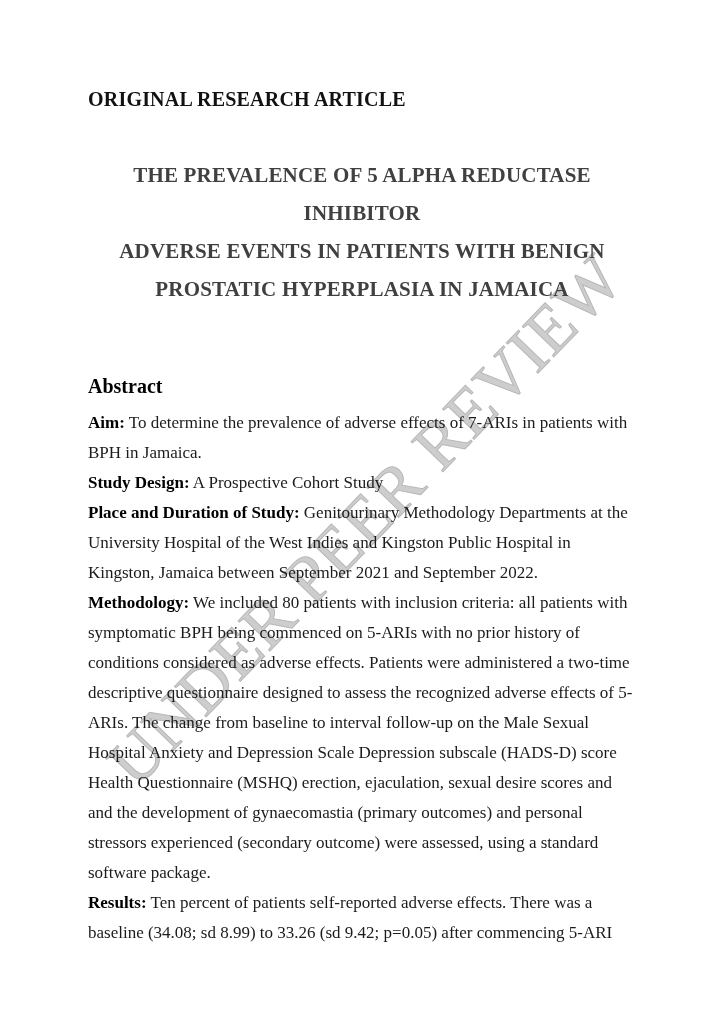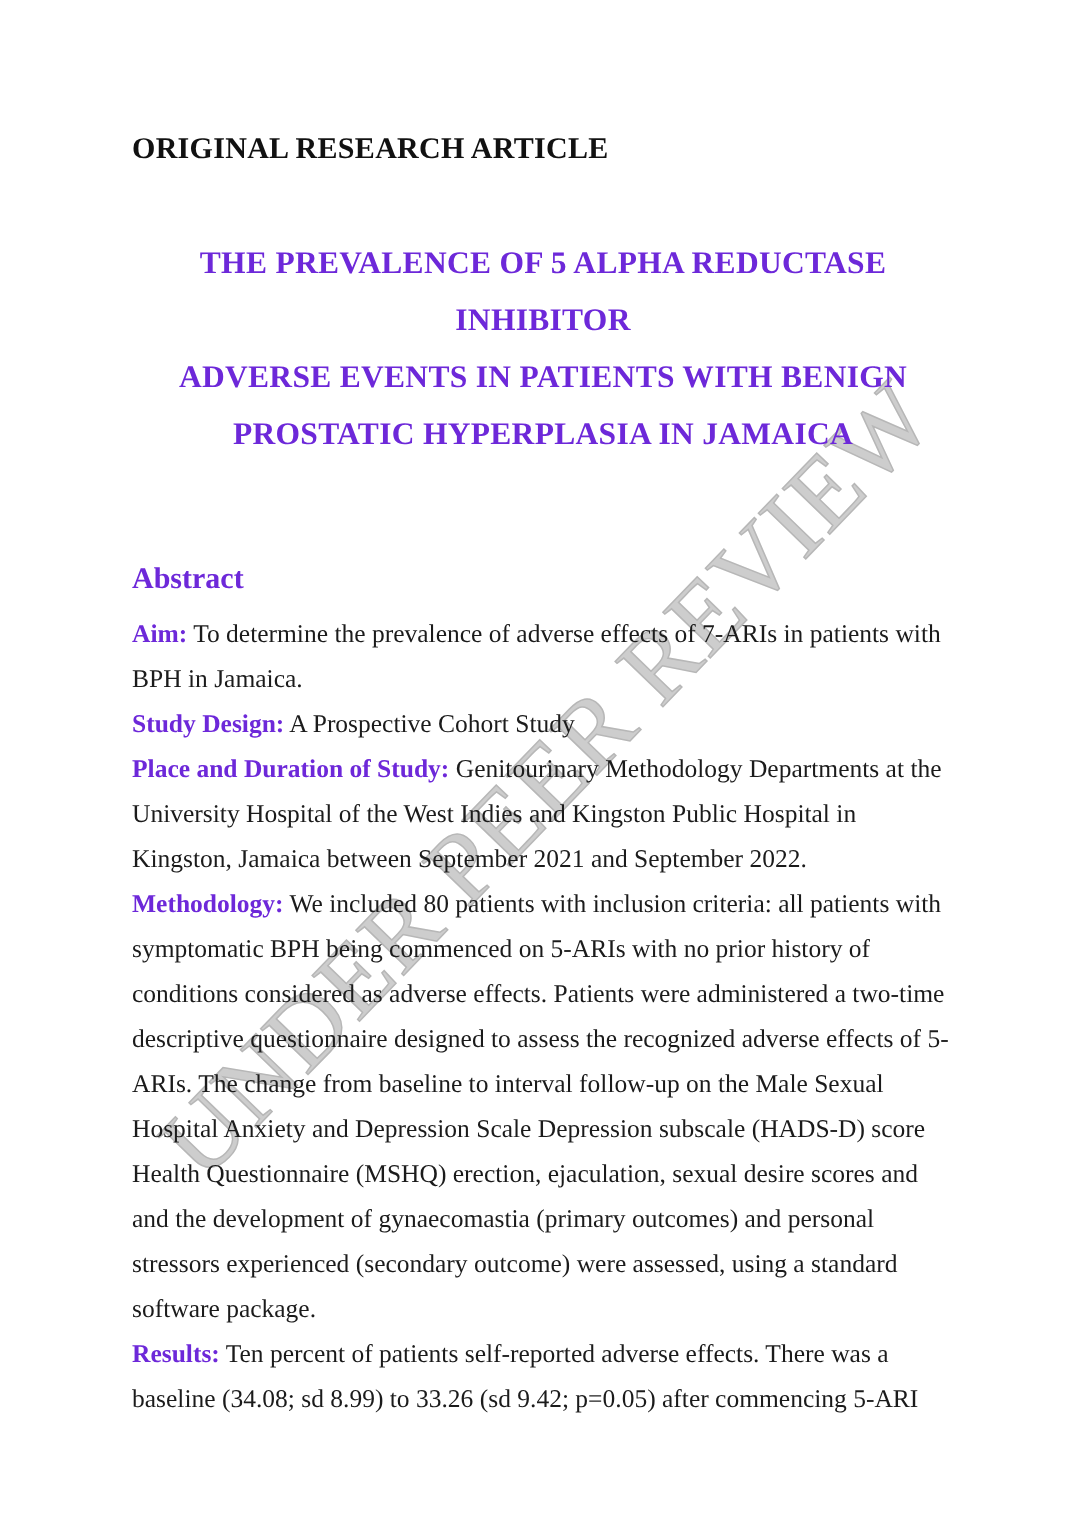--- a/index.html
+++ b/index.html
@@ -42,39 +42,39 @@
     letter-spacing: 0.2px;
     color: #111111;
   }
   .article-title {
     margin-top: 44px;
     text-align: center;
     font-weight: bold;
     font-size: 21px;
     line-height: 38px;
     letter-spacing: 0.2px;
-    color: #6d28d9;
+    color: #404040;
   }
   .abstract-heading {
     margin-top: 64px;
     font-weight: bold;
     font-size: 20px;
     line-height: 28px;
-    color: #6d28d9;
+    color: #000000;
   }
   .abstract-body {
     margin-top: 8px;
     font-size: 17px;
     line-height: 30px;
   }
   .abstract-line {
     white-space: nowrap;
   }
   .abstract-line b {
-    color: #6d28d9;
+    color: #000000;
   }
 </style>
 </head>
 <body style="background: rgb(255, 255, 255);">
 
 <div class="page" style="color: rgb(27, 27, 27);">
 
   <div class="watermark" style="color: rgb(205, 205, 205);">UNDER PEER REVIEW</div>
 
   <div class="content">

